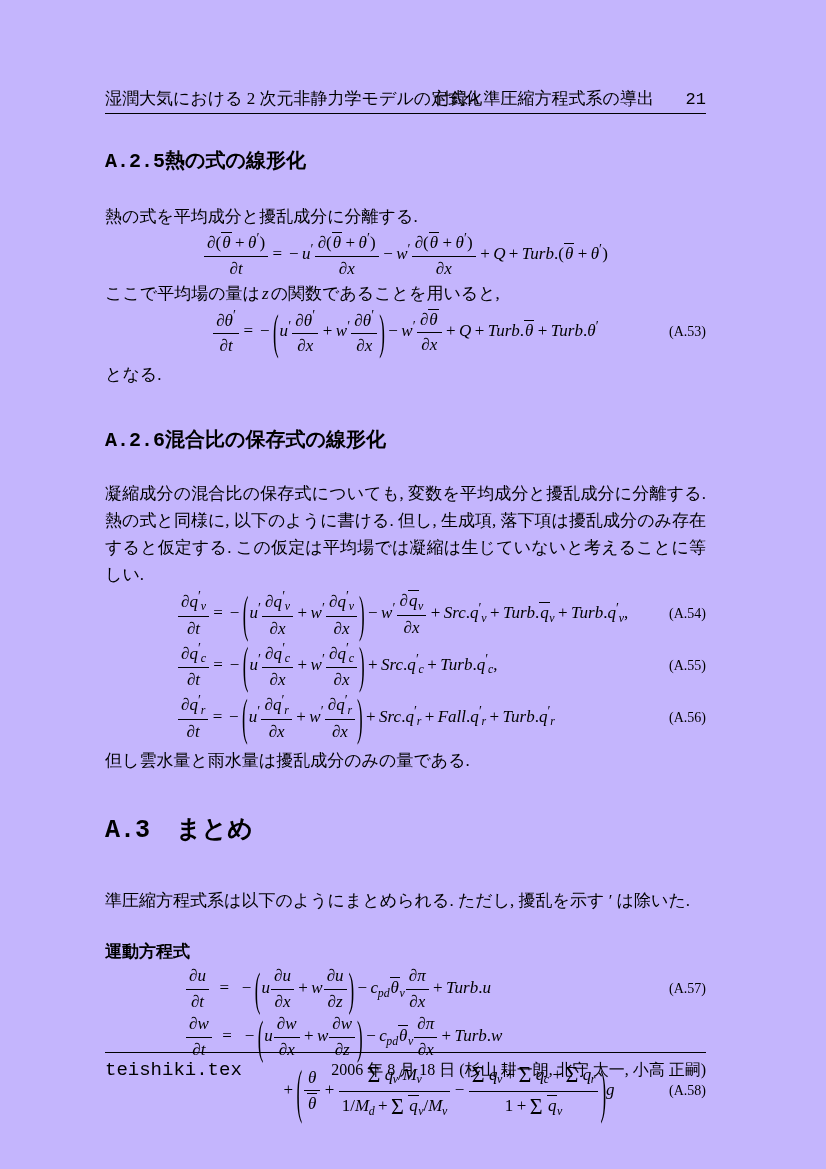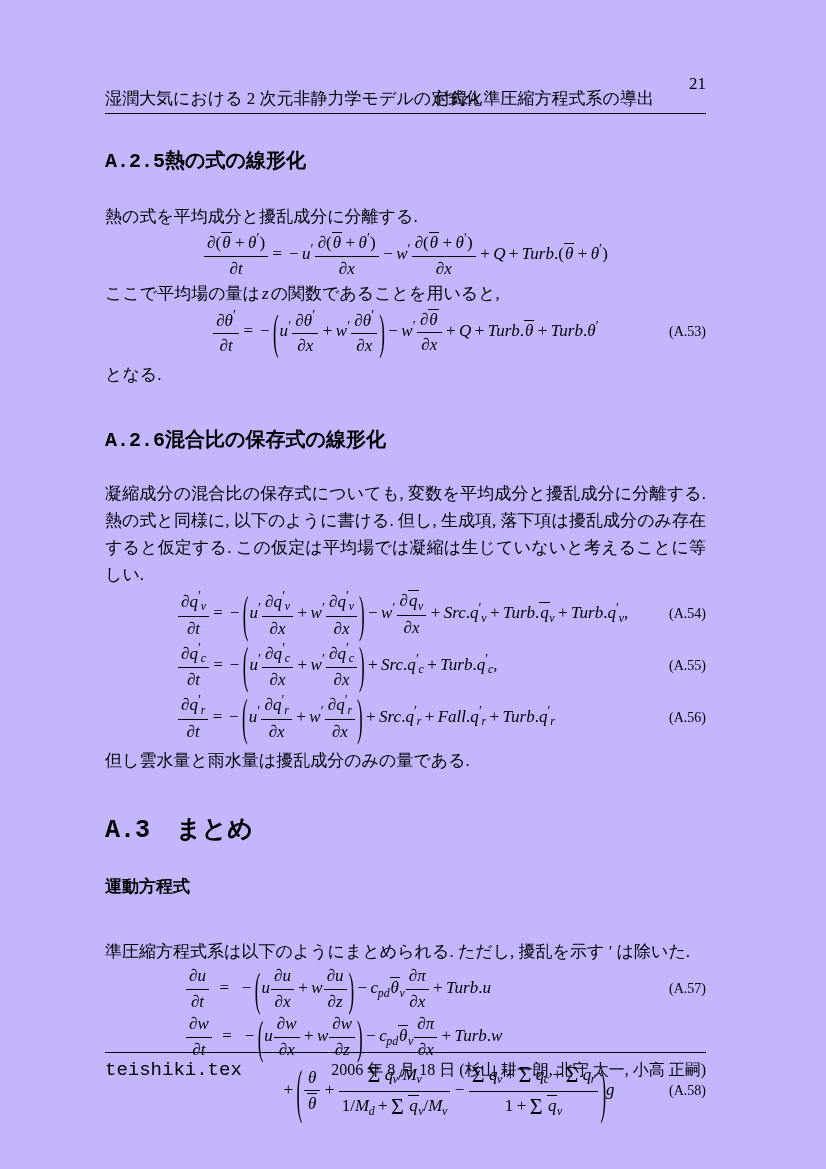--- a/index.html
+++ b/index.html
@@ -7,21 +7,21 @@
     position:relative; width:826px; height:1169px; background:#c4b5fd;
     color:#000; font-family:"Liberation Serif","DejaVu Serif",serif;
     overflow:hidden;
   }
   .content { position:absolute; left:105px; top:0; width:601px; }
 
   
   .pghead { position:relative; height:26px; margin-top:84px; font-size:17px; }
   .pghead .t-left  { position:absolute; left:0;  bottom:0; white-space:nowrap; }
   .pghead .t-right { position:absolute; right:52px; bottom:0; white-space:nowrap;padding-left:12px; }
-  .pghead .pageno  { position:absolute; right:0; bottom:16px; }
+  .pghead .pageno  { position:absolute; right:0; bottom:1px;font-family:Liberation Mono, monospace; }
   .head-rule { border:0; border-top:1.6px solid #000; margin:3px 0 0 0; }
 
   
   .sec { margin:33px 0 0 0; font-size:20px; font-weight:bold; line-height:26px; }
   .sec .sec-num { font-family:Liberation Mono, monospace; }
   .sec .sec-title { font-family:"Liberation Sans","DejaVu Sans",sans-serif; }
   .sec-big { margin:36px 0 0 0; font-size:25px; line-height:36px; }
   .sec-big .sec-title { margin-left:26px; }
   .para { margin:0; font-size:17px; line-height:27px; text-align:justify; }
   .mt28 { margin-top:28px; } .mt26 { margin-top:26px; } .mt38 { margin-top:38px; }
@@ -122,23 +122,23 @@
             <span class="mrow mpcontent"><span class="mi">u</span><span class="mprime">′</span><span class="mfrac"><span class="mnum"><span class="mrow"><span class="mi">∂</span><span class="mi">q</span><span class="mprime">′</span><span class="msub"><span class="mrow"><span class="mi">r</span></span></span></span></span><span class="mden"><span class="mrow"><span class="mi">∂</span><span class="mi">x</span></span></span></span><span class="mop">+</span><span class="mi">w</span><span class="mprime">′</span><span class="mfrac"><span class="mnum"><span class="mrow"><span class="mi">∂</span><span class="mi">q</span><span class="mprime">′</span><span class="msub"><span class="mrow"><span class="mi">r</span></span></span></span></span><span class="mden"><span class="mrow"><span class="mi">∂</span><span class="mi">x</span></span></span></span></span>
             <span class="mdelim" style="transform: scaleY(2.97873);">)</span>
           </span><span class="mop">+</span><span class="mi">S</span><span class="mi">r</span><span class="mi">c</span><span class="mo">.</span><span class="mi">q</span><span class="mprime">′</span><span class="msub"><span class="mrow"><span class="mi">r</span></span></span><span class="mop">+</span><span class="mi">F</span><span class="mi">a</span><span class="mi">l</span><span class="mi">l</span><span class="mo">.</span><span class="mi">q</span><span class="mprime">′</span><span class="msub"><span class="mrow"><span class="mi">r</span></span></span><span class="mop">+</span><span class="mi">T</span><span class="mi">u</span><span class="mi">r</span><span class="mi">b</span><span class="mo">.</span><span class="mi">q</span><span class="mprime">′</span><span class="msub"><span class="mrow"><span class="mi">r</span></span></span></span>
       <span class="eqno">(A.56)</span>
     </div>
 
     <p class="para mt4">但し雲水量と雨水量は擾乱成分のみの量である.</p>
 
     <h2 class="sec sec-big"><span class="sec-num">A.3</span><span class="sec-title">まとめ</span></h2>
 
+    <p class="para mt38">準圧縮方程式系は以下のようにまとめられる. ただし, 擾乱を示す ′ は除いた.</p>
+
     <p class="para mt24 bold-label">運動方程式</p>
-
-    <p class="para mt38">準圧縮方程式系は以下のようにまとめられる. ただし, 擾乱を示す ′ は除いた.</p>
 
     <div class="eqline h46 left ind80">
       <span class="math"><span class="mfrac"><span class="mnum"><span class="mrow"><span class="mi">∂</span><span class="mi">u</span></span></span><span class="mden"><span class="mrow"><span class="mi">∂</span><span class="mi">t</span></span></span></span><span class="msp"></span><span class="msp"></span><span class="mop">=</span><span class="msp"></span><span class="msp"></span><span class="mop">−</span><span class="mparen">
             <span class="mdelim" style="transform: scaleY(2.75445);">(</span>
             <span class="mrow mpcontent"><span class="mi">u</span><span class="mfrac"><span class="mnum"><span class="mrow"><span class="mi">∂</span><span class="mi">u</span></span></span><span class="mden"><span class="mrow"><span class="mi">∂</span><span class="mi">x</span></span></span></span><span class="mop">+</span><span class="mi">w</span><span class="mfrac"><span class="mnum"><span class="mrow"><span class="mi">∂</span><span class="mi">u</span></span></span><span class="mden"><span class="mrow"><span class="mi">∂</span><span class="mi">z</span></span></span></span></span>
             <span class="mdelim" style="transform: scaleY(2.75445);">)</span>
           </span><span class="mop">−</span><span class="mi">c</span><span class="msub"><span class="mrow"><span class="mi">p</span><span class="mi">d</span></span></span><span class="mbar"><span class="mrow"><span class="mi">θ</span></span></span><span class="msub"><span class="mrow"><span class="mi">v</span></span></span><span class="mfrac"><span class="mnum"><span class="mrow"><span class="mi">∂</span><span class="mi">π</span></span></span><span class="mden"><span class="mrow"><span class="mi">∂</span><span class="mi">x</span></span></span></span><span class="mop">+</span><span class="mi">T</span><span class="mi">u</span><span class="mi">r</span><span class="mi">b</span><span class="mo">.</span><span class="mi">u</span></span>
       <span class="eqno">(A.57)</span>
     </div>
     <div class="eqline h46 left ind80">

